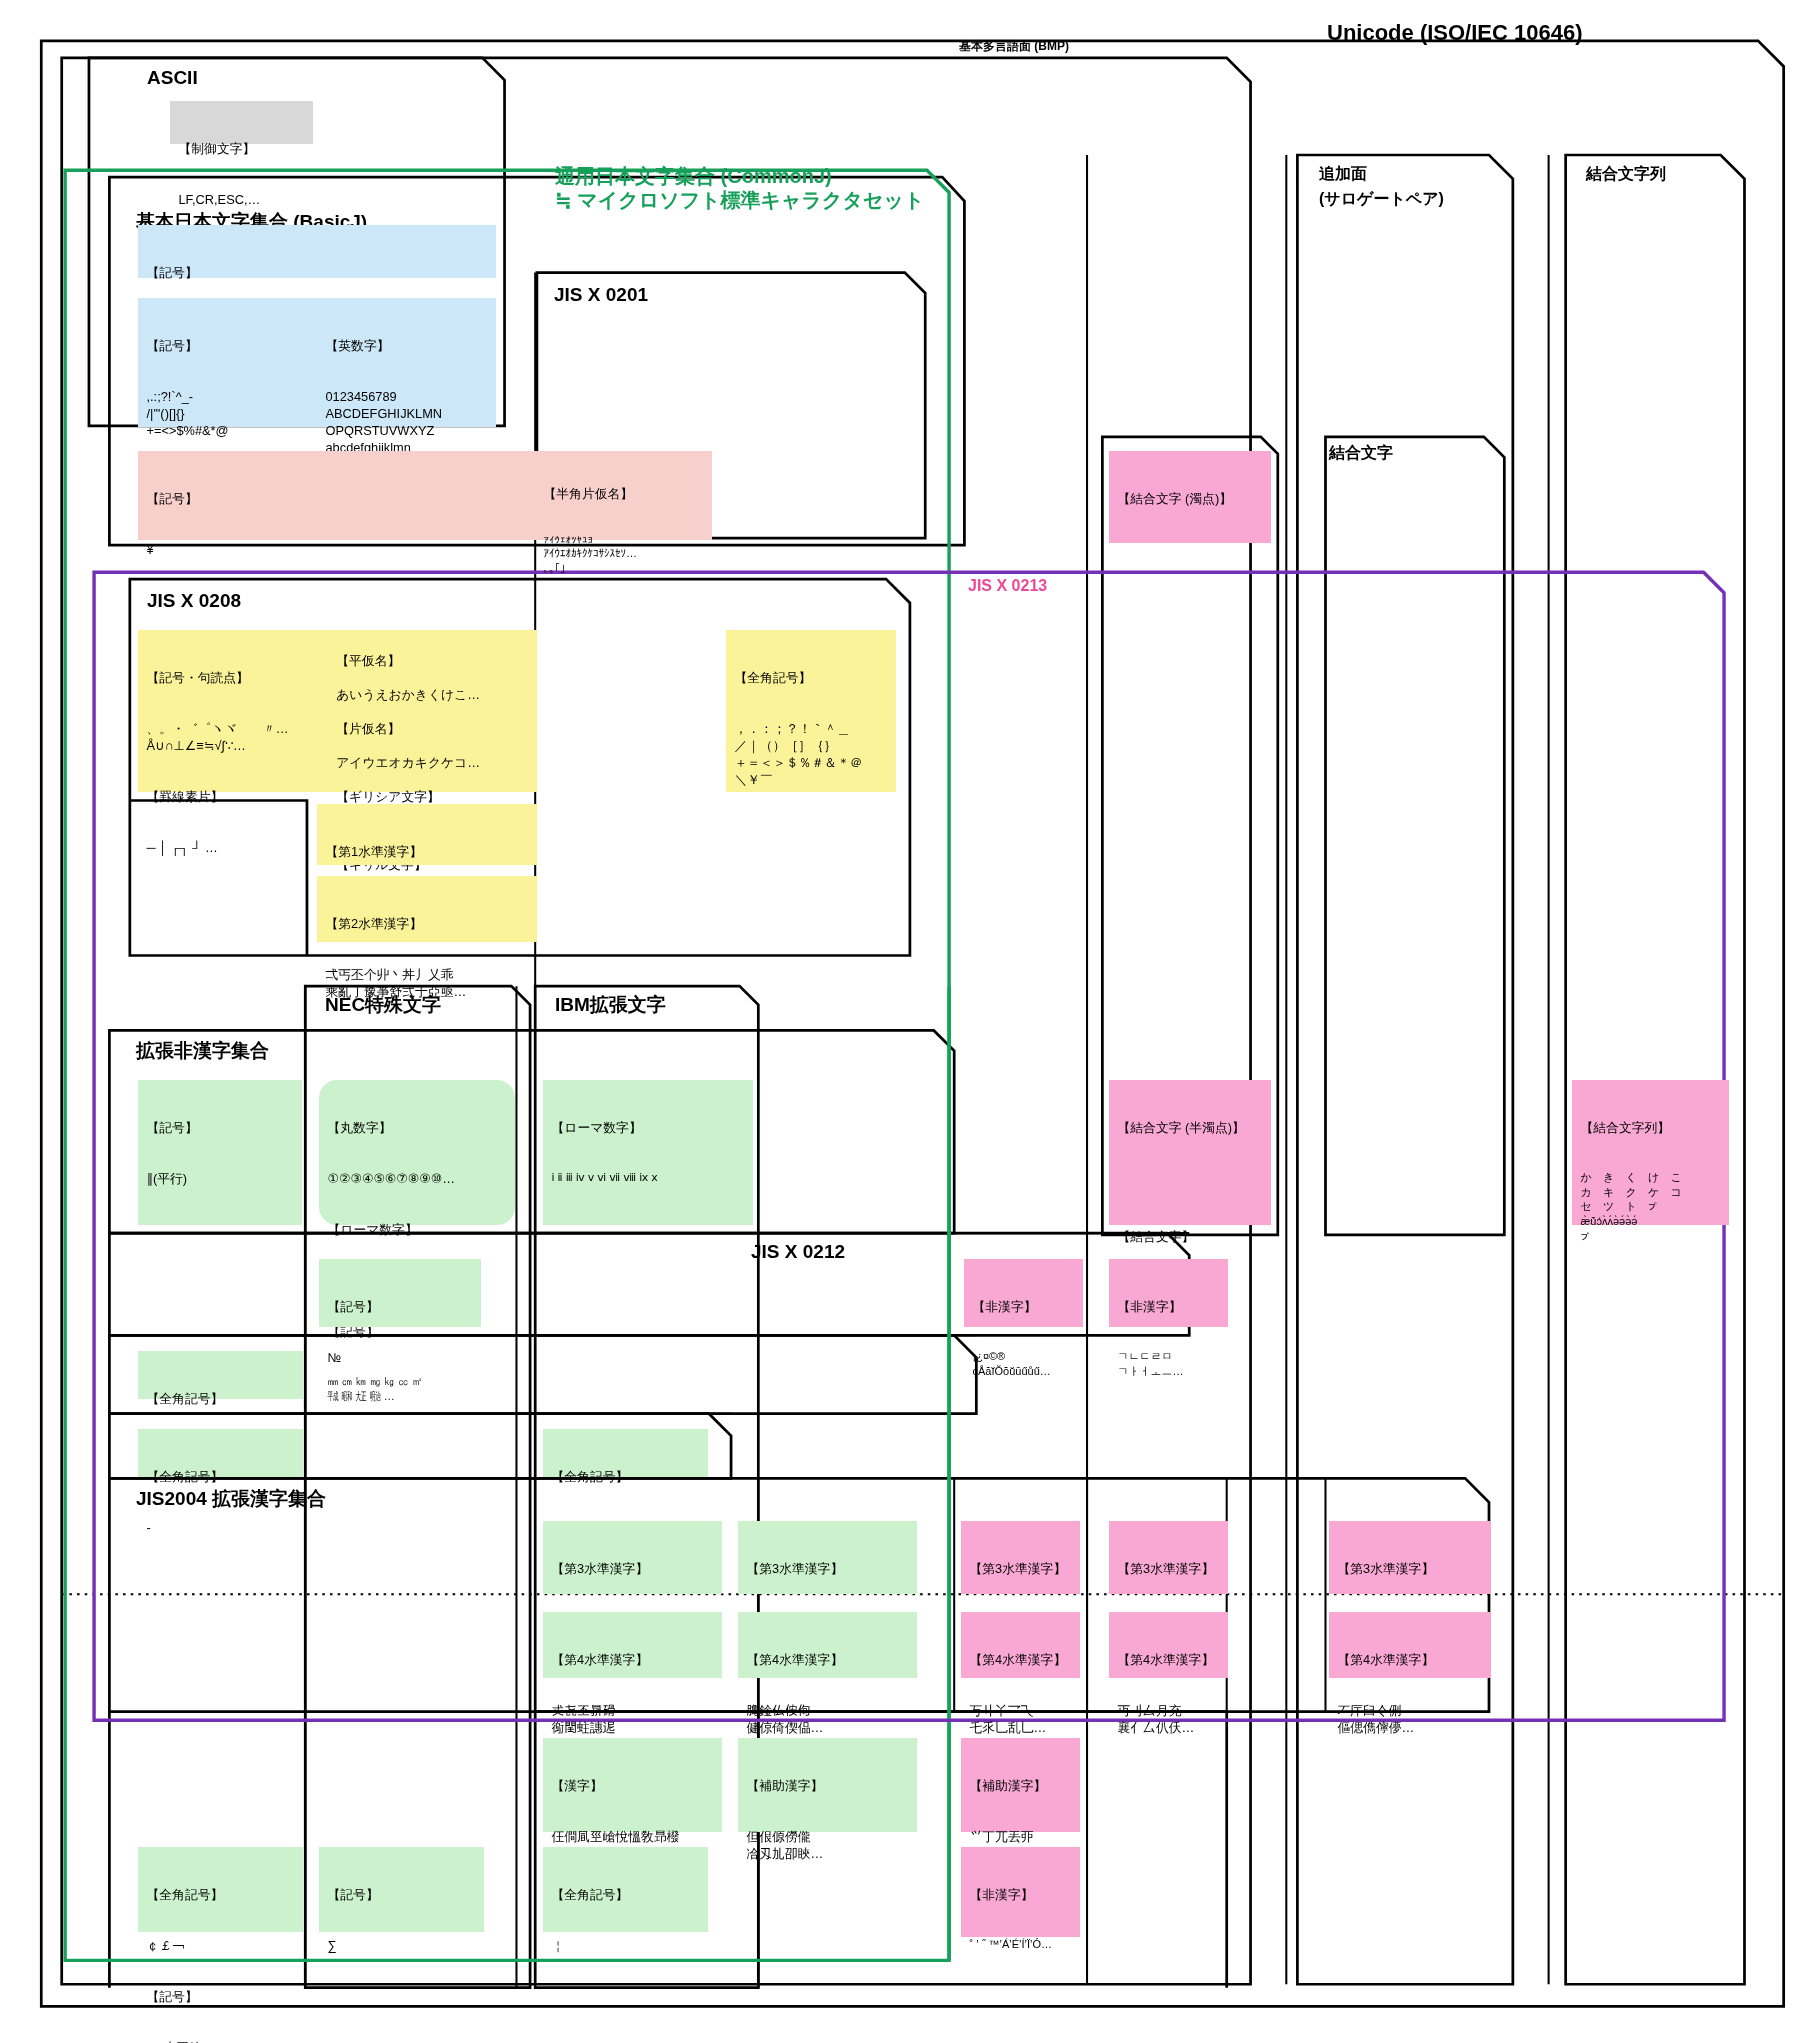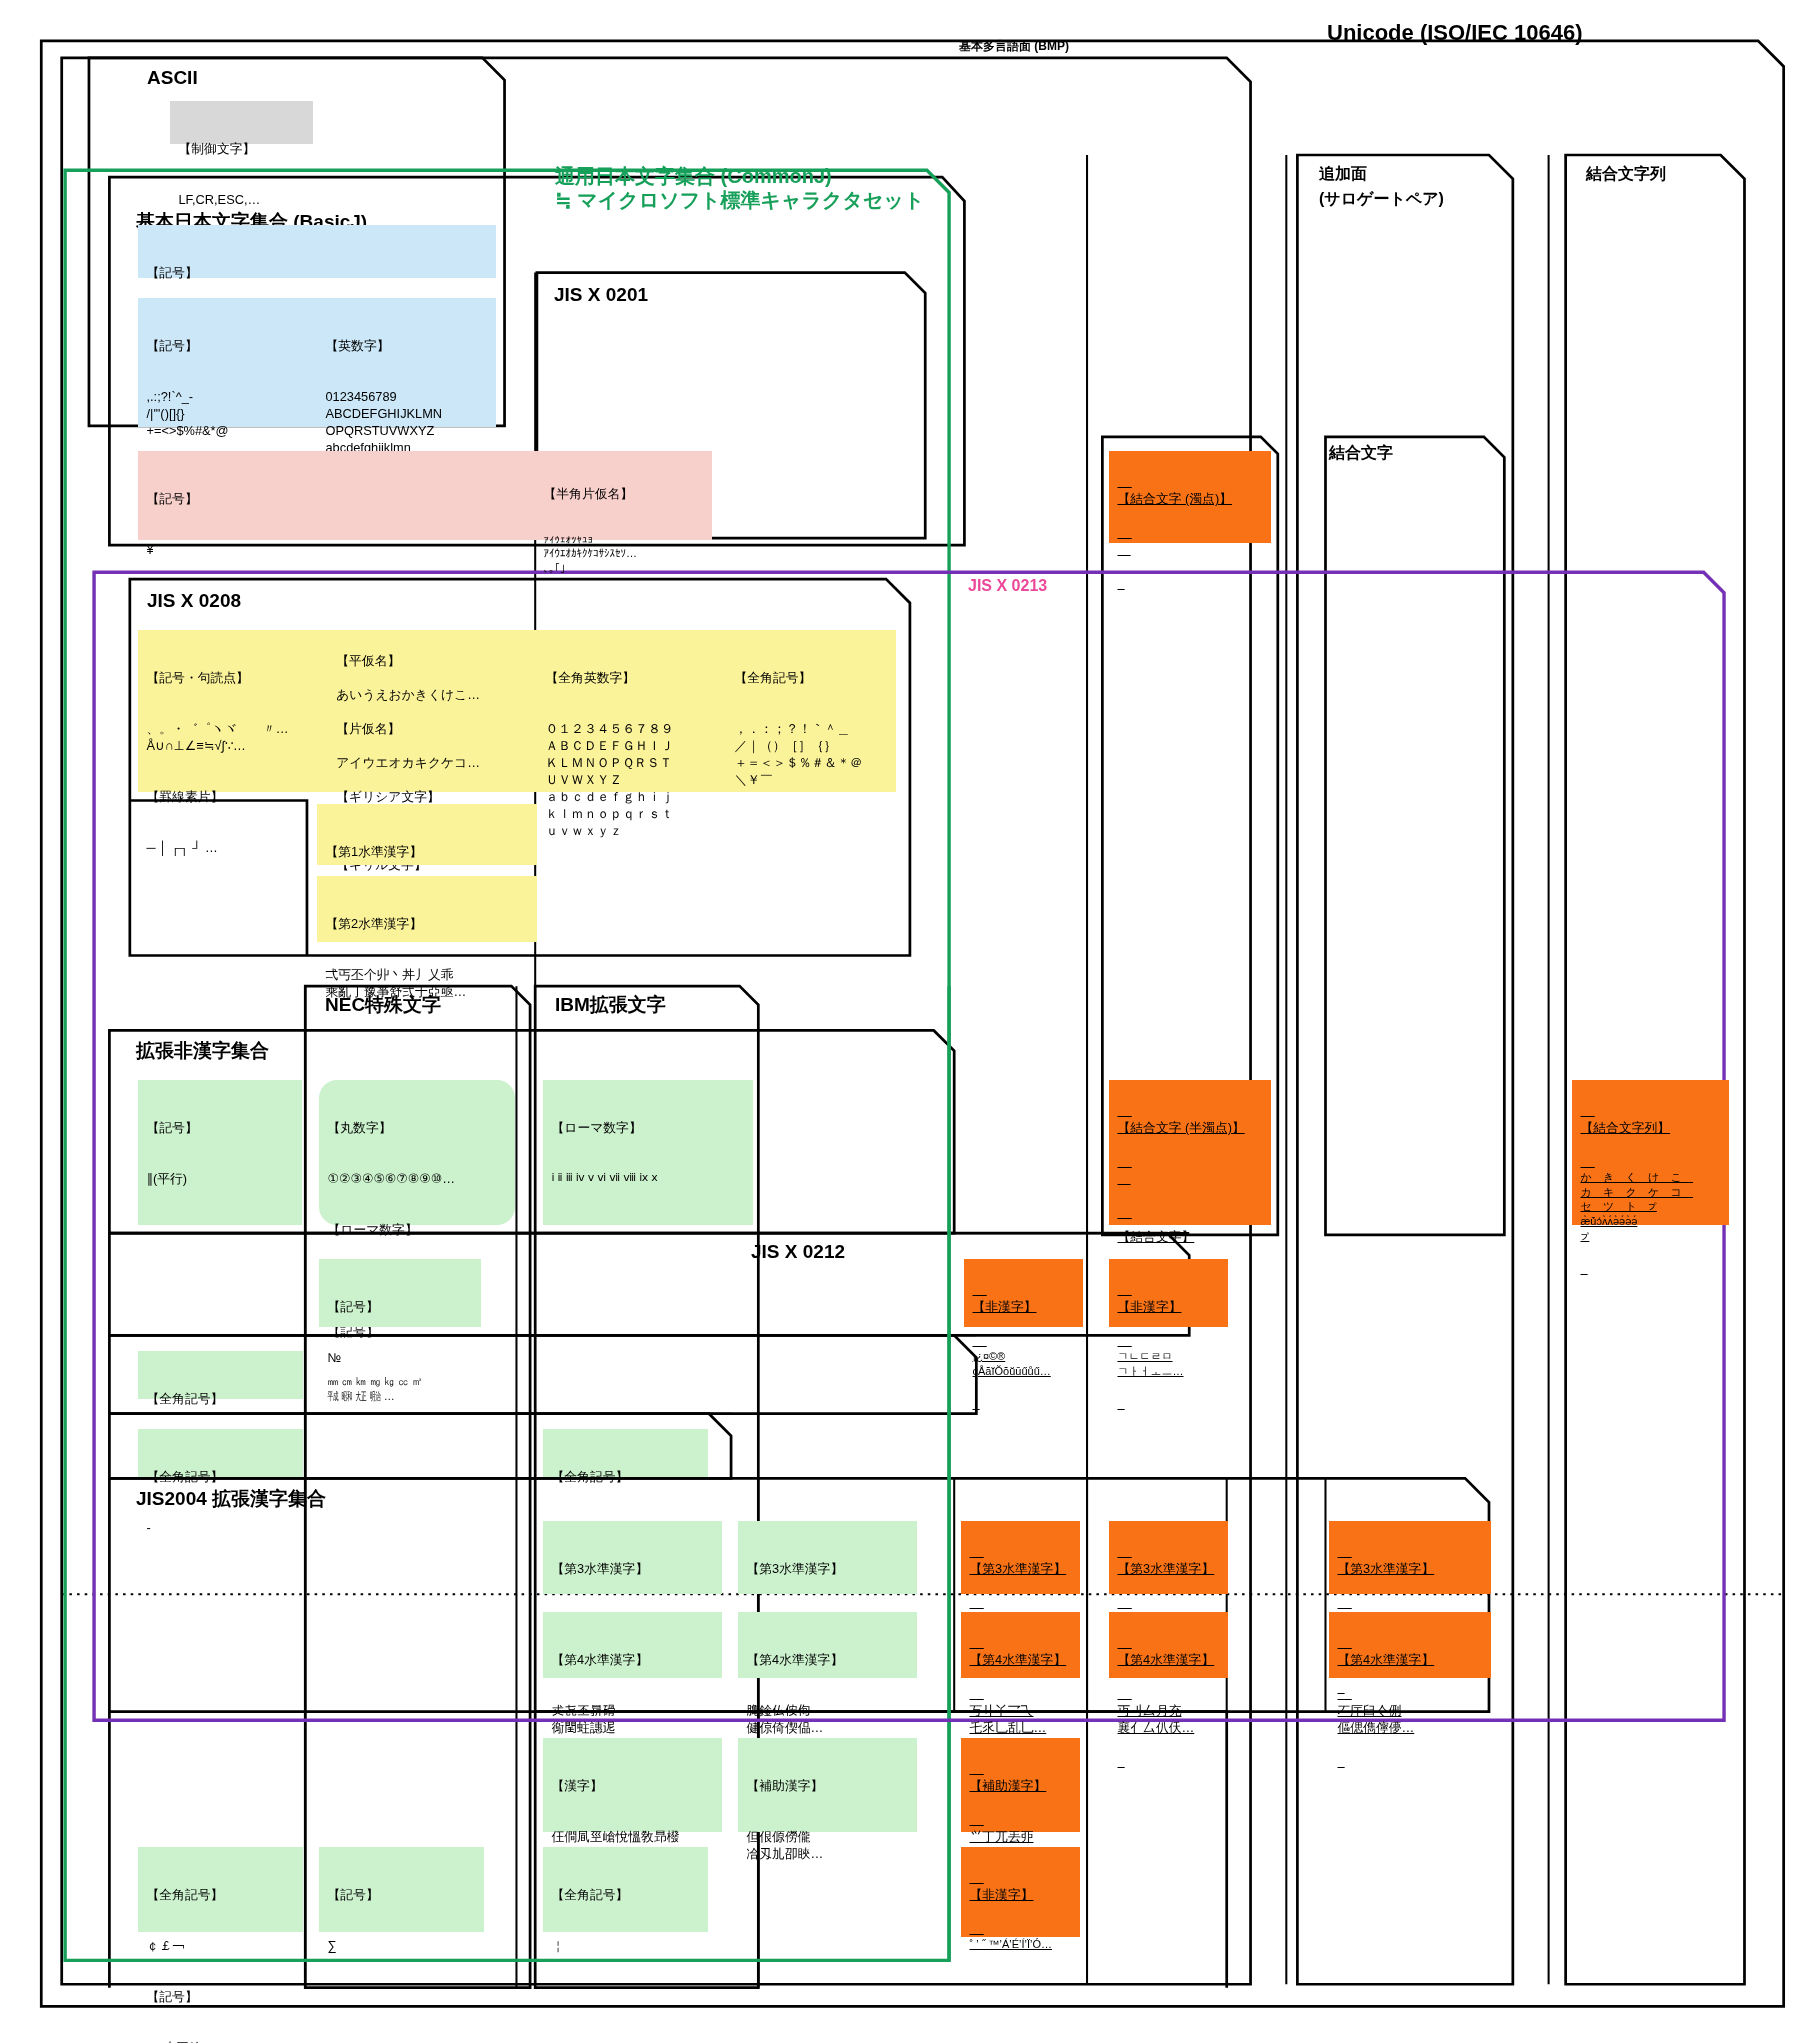--- a/index.html
+++ b/index.html
@@ -18,21 +18,21 @@
   .lbl{position:absolute;white-space:pre;line-height:1.28;}
   .swatch{position:absolute;box-sizing:border-box;padding:5.1px 7.7px 6.8px 8.5px;white-space:pre;line-height:1.33;}
   .swatch .cap{display:block;}
   .swatch .ex{display:block;}
 
   
   .c-blue{background:#cbe7f8;}
   .c-pink{background:#f7cfcb;}
   .c-yellow{background:#fbf39a;}
   .c-green{background:#ccf2cd;}
-  .c-magenta{background:#f97316;text-decoration:underline;}
+  .c-magenta{background:#f9a8d4;}
   .c-grey{background:#d8d8d8;}
 
   
   svg.net{position:absolute;left:0;top:0;width:1813px;height:2043px;pointer-events:none;}
   svg.net path,svg.net line,svg.net polyline{fill:none;}
 
   .t-title{font-size:22px;font-weight:bold;}
   .t-h1{font-size:19px;font-weight:bold;}
   .t-h2{font-size:12px;font-weight:bold;}
   .t-h3{font-size:16px;font-weight:bold;}
@@ -191,30 +191,20 @@
   <div class="lbl t-sm" style="left:322px;top:635px;line-height:1.33;">
     <span class="cap">【平仮名】</span><br>
     <span class="ex">あいうえおかきくけこ…</span><br>
     <span class="cap">【片仮名】</span><br>
     <span class="ex">アイウエオカキクケコ…</span><br>
     <span class="cap">【ギリシア文字】</span><br>
     <span class="ex">αβγδεζηθικ…</span><br>
     <span class="cap">【キリル文字】</span><br>
     <span class="ex">АБВГДЕЁЖЗИ…</span>
   </div>
-  <div class="swatch c-yellow t-sm" style="left:537px;top:630px;width:189px;height:162px;">
-    <span class="cap">【全角英数字】</span>
-    <span class="ex">０１２３４５６７８９
-ＡＢＣＤＥＦＧＨＩＪ
-ＫＬＭＮＯＰＱＲＳＴ
-ＵＶＷＸＹＺ
-ａｂｃｄｅｆｇｈｉｊ
-ｋｌｍｎｏｐｑｒｓｔ
-ｕｖｗｘｙｚ</span>
-  </div>
   <div class="swatch c-yellow t-sm" style="left:726px;top:630px;width:170px;height:162px;">
     <span class="cap">【全角記号】</span>
     <span class="ex">，．：；？！｀＾＿
 ／｜（）［］｛｝
 ＋＝＜＞＄％＃＆＊＠
 ＼￥￣</span>
   </div>
   <div class="swatch c-yellow t-sm" style="left:317px;top:804px;width:220px;height:61px;">
     <span class="cap">【第1水準漢字】</span>
     <span class="ex">亜唖娃阿哀愛挨姶逢葵

